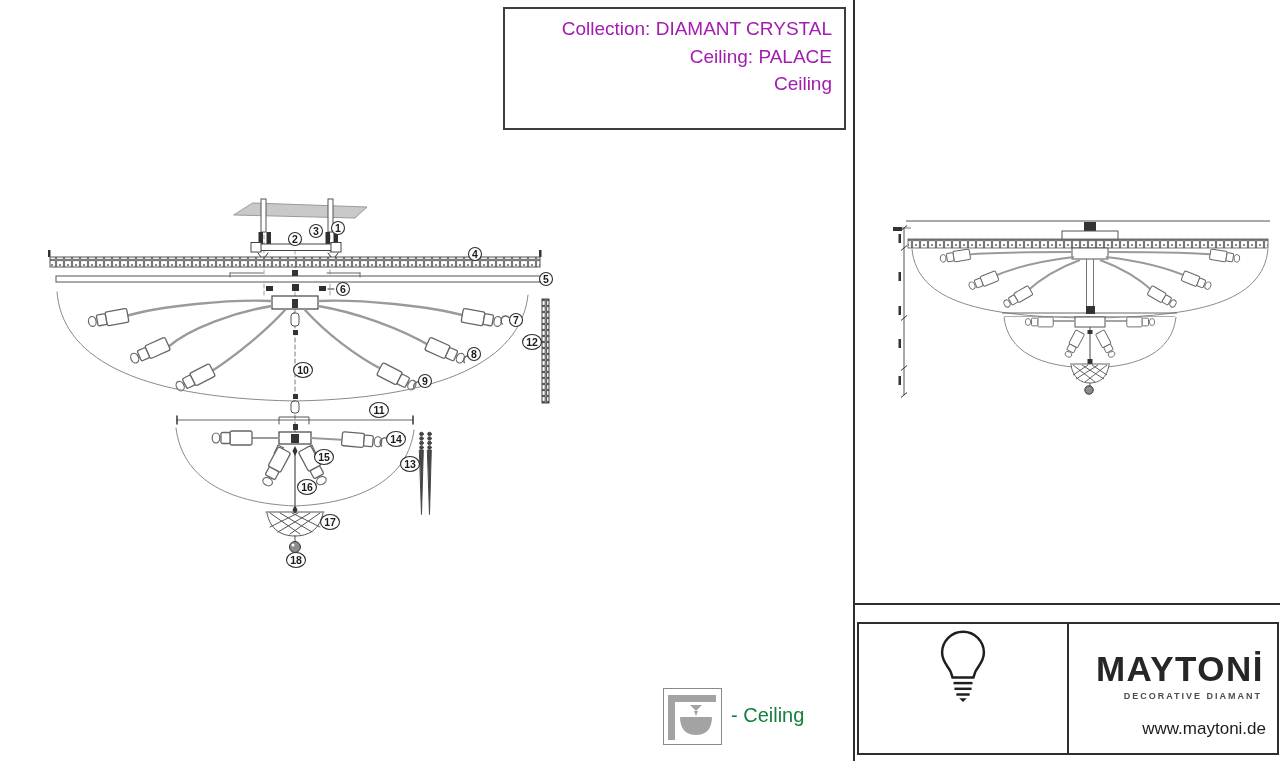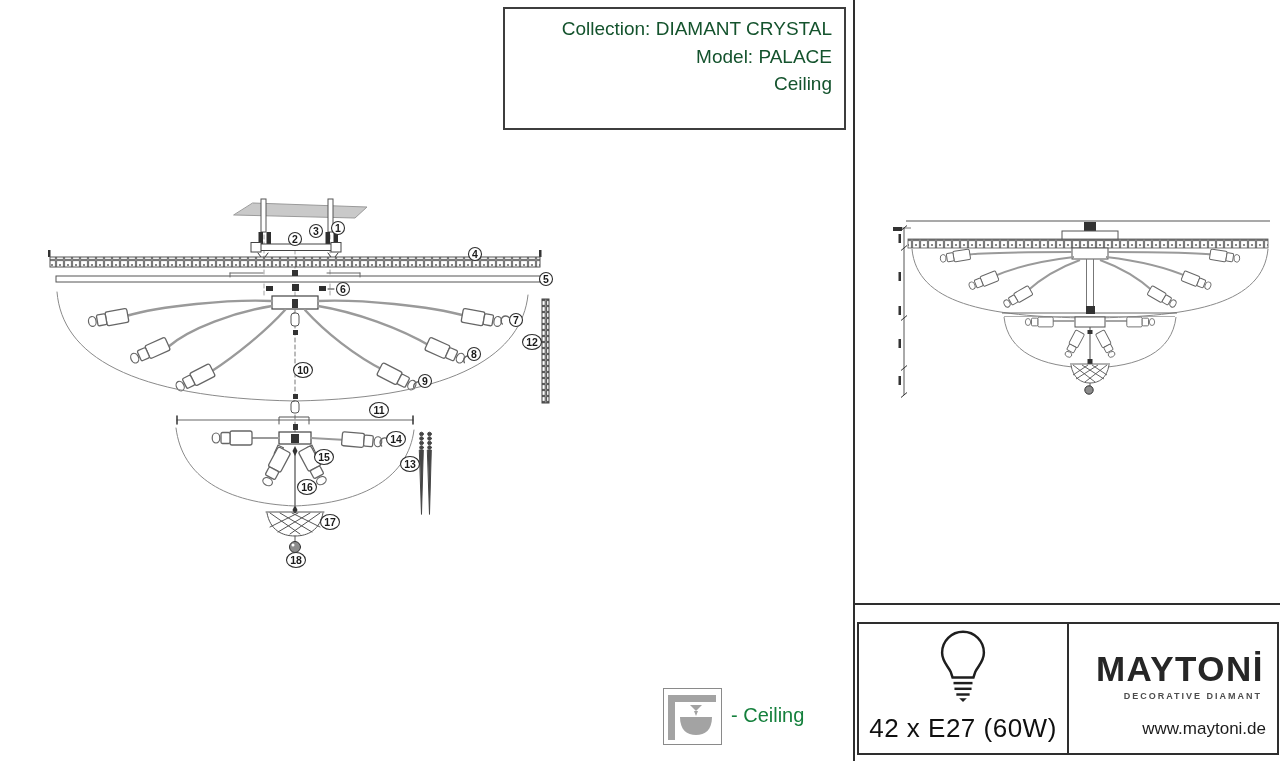--- a/index.html
+++ b/index.html
@@ -2,21 +2,21 @@
 <html><head>
 <meta charset="utf-8">
 <style>
   html,body{margin:0;padding:0;background:#fff;}
   #page{position:relative;width:1280px;height:761px;background:#ffffff;overflow:hidden;
         font-family:"Liberation Sans",sans-serif;color:#111;}
   svg text{font-family:"Liberation Sans",sans-serif;}
   
   #title-box{position:absolute;left:503px;top:7px;width:343px;height:123px;
              border:2px solid #3d3d3d;box-sizing:border-box;text-align:right;
-             padding:6px 12px 0 0;font-size:19px;line-height:27.5px;color:#14532d;}
+             padding:6px 12px 0 0;font-size:19px;line-height:27.5px;color:#a21caf;}
   
   #v-divider{position:absolute;left:853px;top:0;width:0;height:761px;border-left:2px solid #2e2e2e;}
   #h-divider{position:absolute;left:853px;top:603px;width:427px;height:0;border-top:2px solid #2e2e2e;}
   
   #footer-box{position:absolute;left:857px;top:622px;width:422px;height:133px;
               border:2px solid #2e2e2e;box-sizing:border-box;display:flex;}
   #spec-cell{width:210px;border-right:2px solid #2e2e2e;box-sizing:border-box;position:relative;}
   #brand-cell{flex:1;position:relative;}
   #bulb-wrap{position:absolute;left:0;right:0;top:4px;text-align:center;}
   #lamp-spec{position:absolute;left:0;right:0;bottom:9px;text-align:center;
@@ -38,21 +38,21 @@
 </head>
 <body>
 
 <div id="page">
 
   <div id="v-divider"></div>
   <div id="h-divider"></div>
 
   <div id="title-box">
     <div>Collection: DIAMANT CRYSTAL</div>
-    <div>Model: PALACE</div>
+    <div>Ceiling: PALACE</div>
     <div>Ceiling</div>
   </div>
 
   <svg id="diagram-svg" width="1280" height="761" viewBox="0 0 1280 761">
     <defs>
       <pattern id="beads" width="8" height="10" patternUnits="userSpaceOnUse">
         <rect x="0.6" y="0.6" width="6.8" height="8.8" fill="#fff" stroke="#6a6a6a" stroke-width="1"></rect>
         <circle cx="4" cy="5" r="1.1" fill="#6a6a6a"></circle>
       </pattern>
       <pattern id="vbeads" width="7" height="6" patternUnits="userSpaceOnUse">
@@ -363,21 +363,20 @@
     <div id="spec-cell">
       <div id="bulb-wrap">
         <svg width="58" height="76" viewBox="0 0 60 80">
           <path d="M30,4 a22,22 0 0 1 22,22 c0,9 -6,14 -9,20 l-2,6 h-22 l-2,-6 c-3,-6 -9,-11 -9,-20 a22,22 0 0 1 22,-22 z" fill="none" stroke="#1e1e1e" stroke-width="2.6"></path>
           <line x1="20" y1="58" x2="40" y2="58" stroke="#1e1e1e" stroke-width="2.6"></line>
           <line x1="21" y1="64" x2="39" y2="64" stroke="#1e1e1e" stroke-width="2.6"></line>
           <line x1="23" y1="70" x2="37" y2="70" stroke="#1e1e1e" stroke-width="2.6"></line>
           <polygon points="26,74 34,74 30,78" fill="#1e1e1e"></polygon>
         </svg>
       </div>
-      <div id="lamp-spec">42 x E27 (60W)</div>
     </div>
     <div id="brand-cell">
       <div id="brand-name">MAYTONİ</div>
       <div id="brand-tagline">DECORATIVE DIAMANT</div>
       <div id="brand-site">www.maytoni.de</div>
     </div>
   </div>
 
 </div>
 

